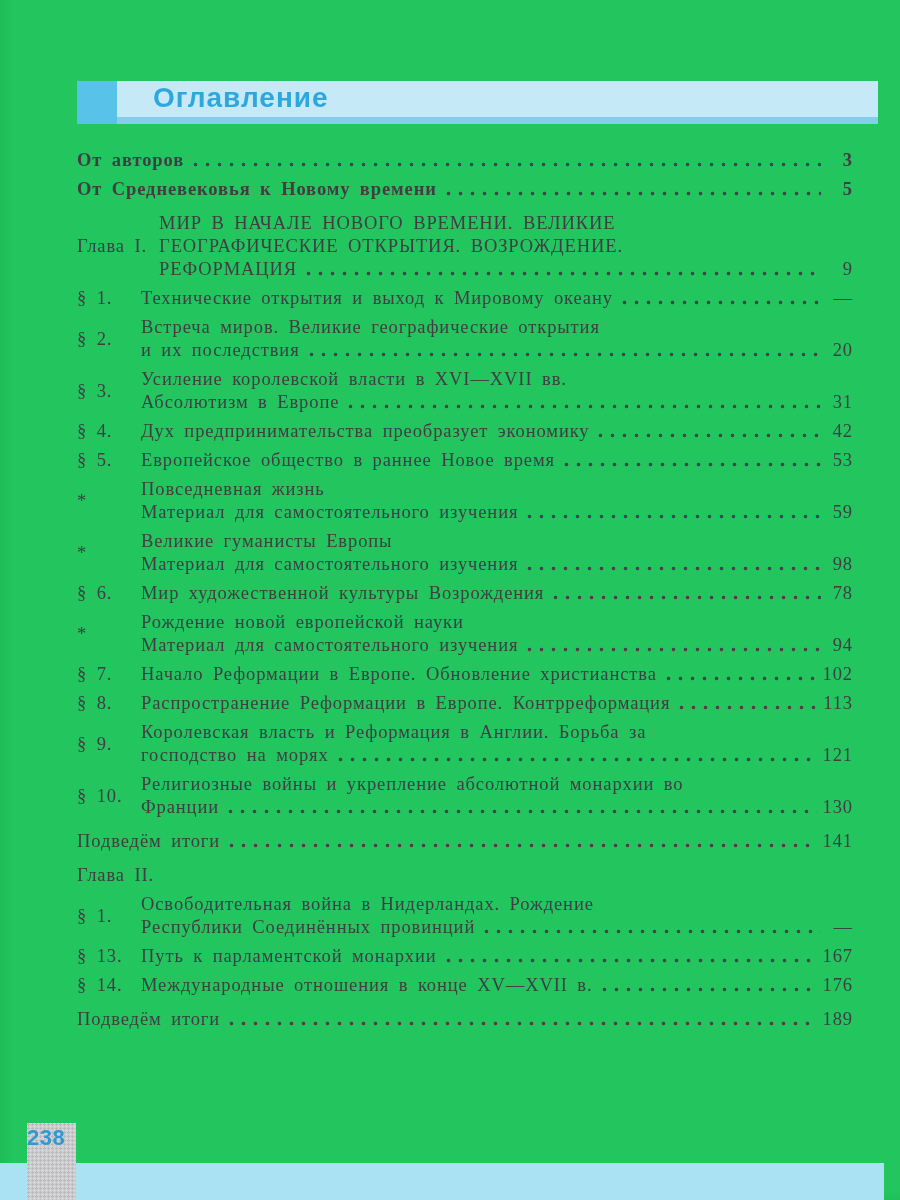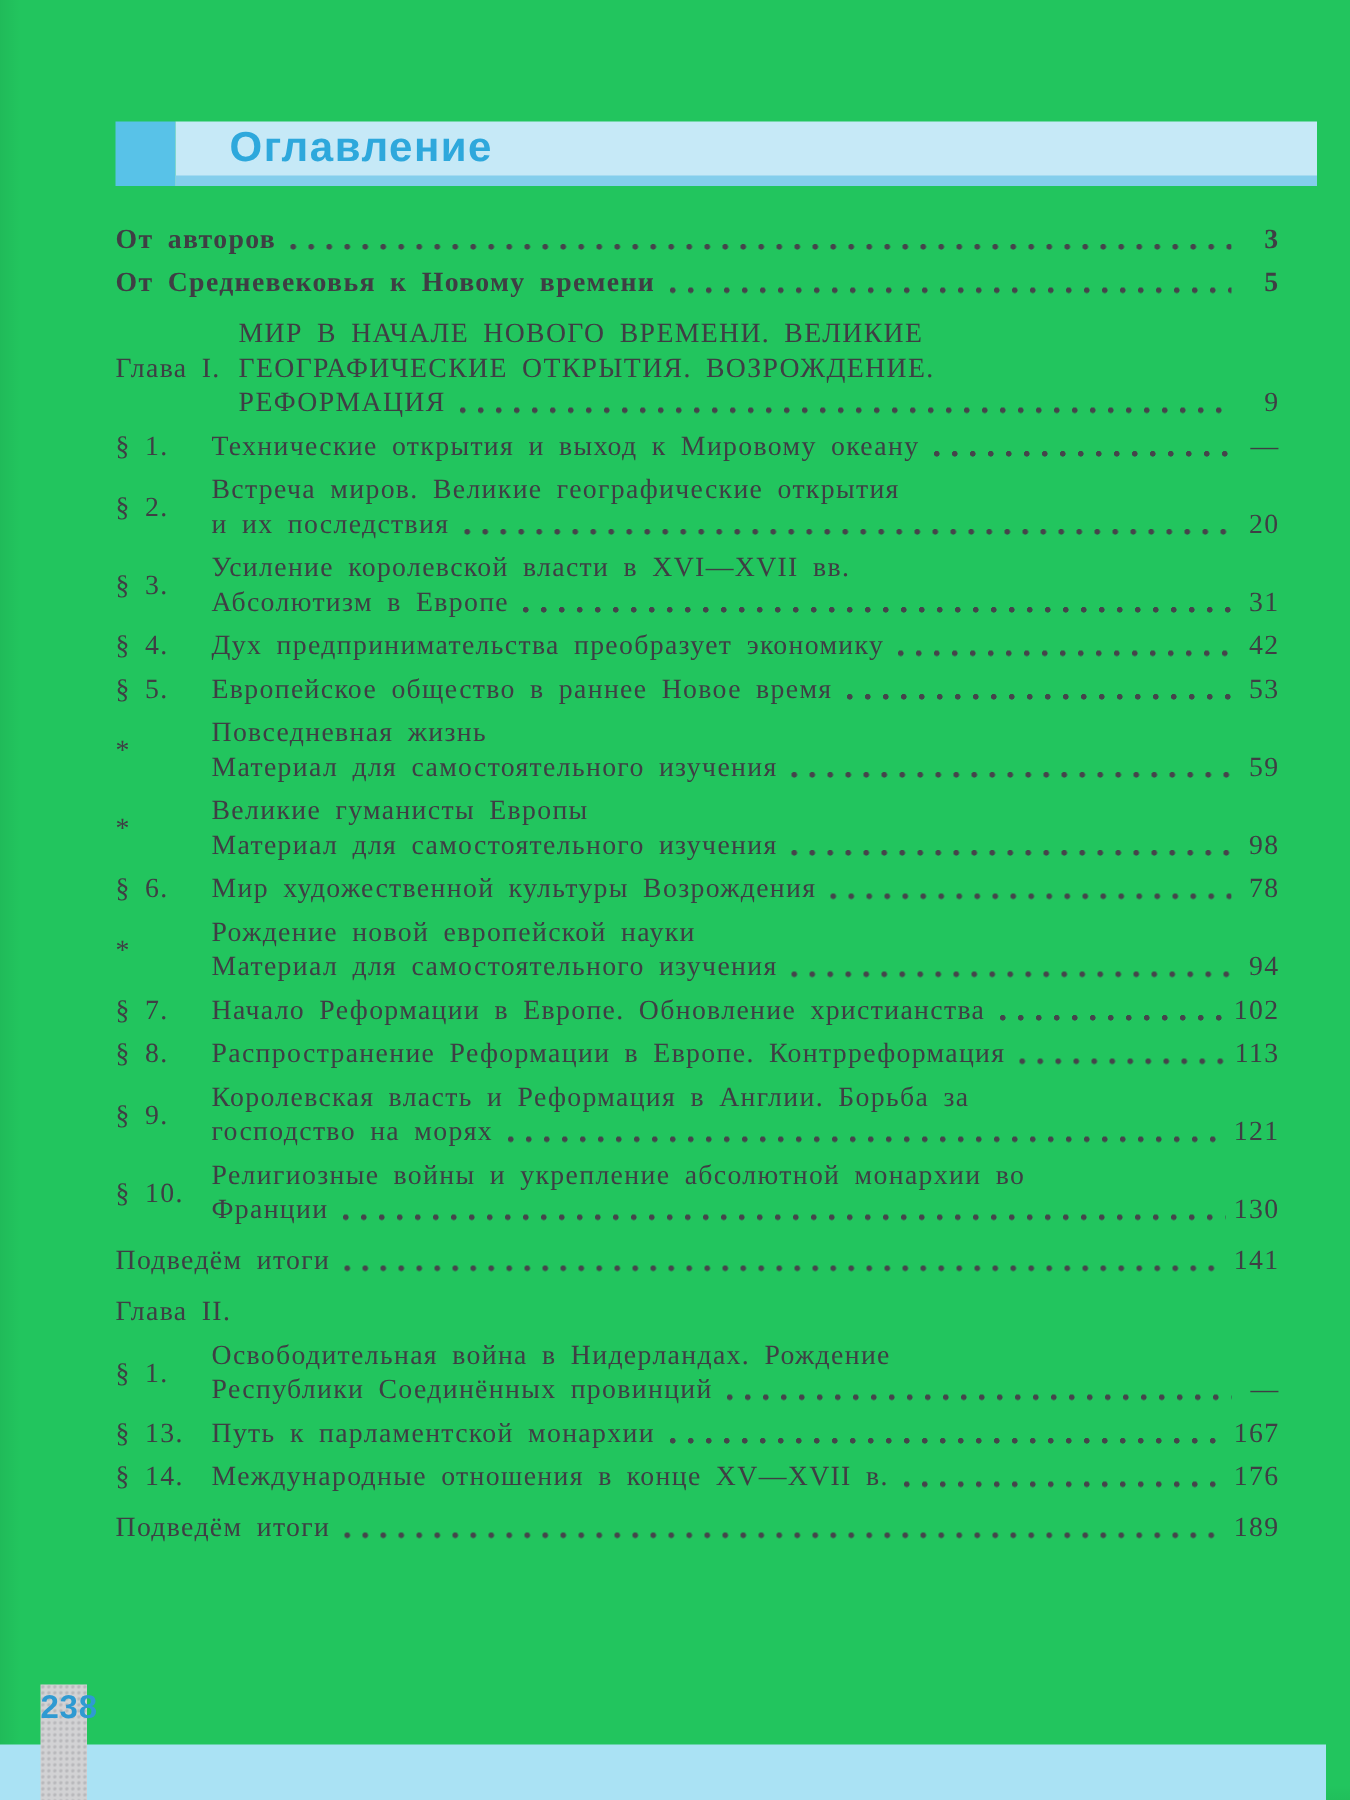--- a/index.html
+++ b/index.html
@@ -50,21 +50,21 @@
   .entry.front { font-weight:bold; }
   .entry.chapter { margin-top:11px; }
   .entry.summary { margin-top:11px; }
 
   
   .footer-band {
     position:absolute; left:0; top:1163px; width:884px; height:37px;
     background:#aae2f4;
   }
   .pagenum-box {
-    position:absolute; left:27px; top:1123px; width:31px; height:77px;
+    position:absolute; left:27px; top:1123px; width:49px; height:77px;
     background-color:#d2d2d4;
     background-image:radial-gradient(circle at 1.5px 1.5px, #b9b9bc 1px, transparent 1.3px);
     background-size:4px 4px;
     text-align:left;
   }
   .pagenum-box .folio {
     display:block; margin-top:2px;
     font-family:"Liberation Sans", sans-serif; font-weight:bold;
     font-size:22px; color:#2f9ad2; letter-spacing:.5px;
   }

